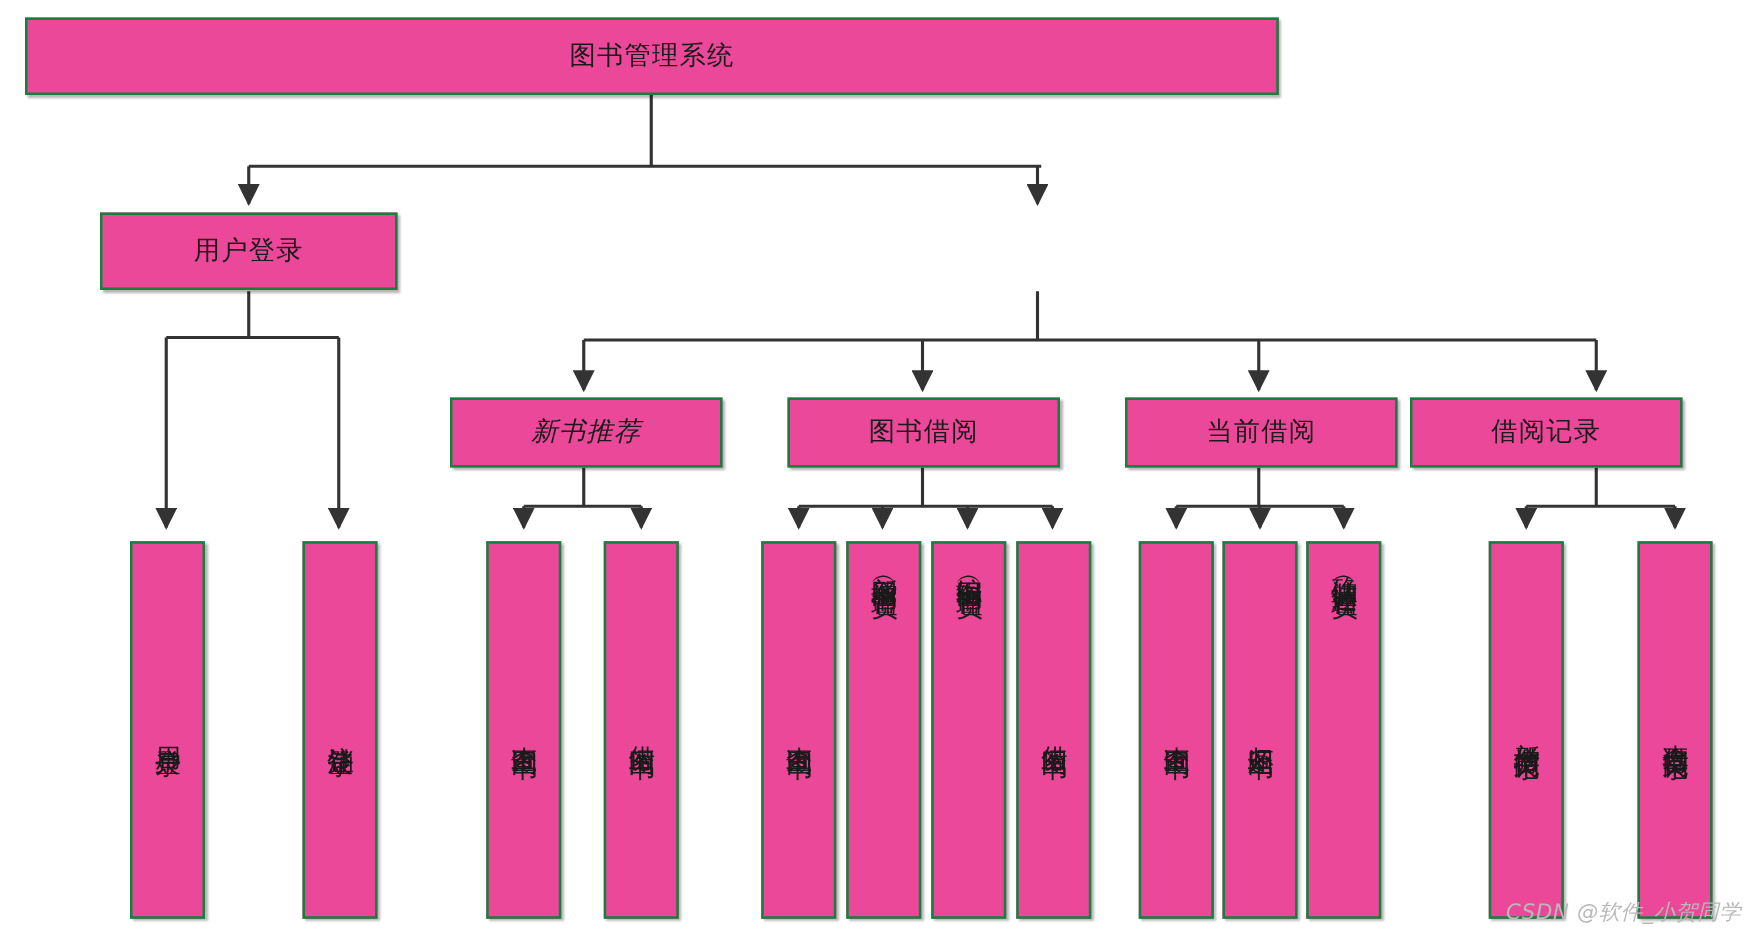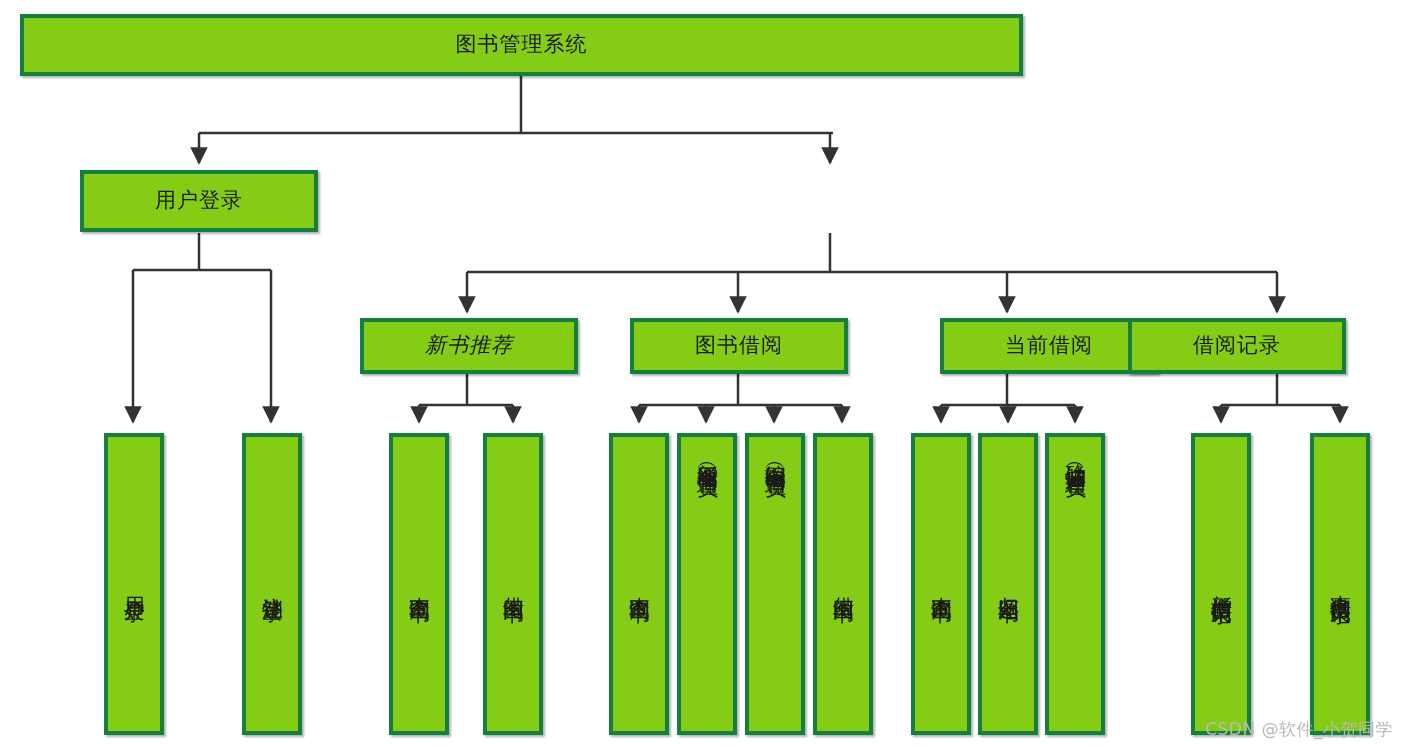--- a/index.html
+++ b/index.html
@@ -23,22 +23,22 @@
     position: absolute;
     left: 0;
     top: 0;
     width: 1405px;
     height: 747px;
     pointer-events: none;
   }
   .node {
     position: absolute;
     box-sizing: border-box;
-    background: #84cc16;
-    border: 4px solid #15803d;
+    background: #ec4899;
+    border: 2px solid #15803d;
     box-shadow: 2px 2px 2px rgba(0,0,0,0.30);
     display: flex;
     align-items: center;
     justify-content: center;
     color: #1a1a1a;
   }
   .node-h {
     
     font-size: 21px;
     letter-spacing: 1px;
@@ -65,20 +65,21 @@
   }
   .watermark {
     position: absolute;
     right: 12px;
     bottom: 6px;
     font-size: 17px;
     color: #b9b9b9;
     white-space: nowrap;
     letter-spacing: 0.5px;
     user-select: none;
+    font-style: italic;
   }
 </style>
 </head>
 <body>
 
 <div id="canvas">
 
   <svg id="wires" viewBox="0 0 1405 747" xmlns="http://www.w3.org/2000/svg">
     <defs>
       <marker id="arrow" viewBox="0 0 10 10" refX="9" refY="5" markerWidth="7" markerHeight="7" orient="auto-start-reverse">
@@ -139,21 +140,21 @@
 
 
   <div class="node node-h" style="left:360px; top:318px; width:218px; height:56px;font-style:italic;">
     <span>新书推荐</span>
   </div>
 
   <div class="node node-h" style="left:630px; top:318px; width:218px; height:56px;">
     <span>图书借阅</span>
   </div>
 
-  <div class="node node-h" style="left:900px; top:318px; width:218px; height:56px;margin-left:40px;">
+  <div class="node node-h" style="left:900px; top:318px; width:218px; height:56px;">
     <span>当前借阅</span>
   </div>
 
   <div class="node node-h" style="left:1128px; top:318px; width:218px; height:56px;">
     <span>借阅记录</span>
   </div>
 
   <div class="node node-v center-short" style="left:104px; top:433px; width:60px; height:302px;">
     <span class="vtext">用户登录</span>
   </div>

